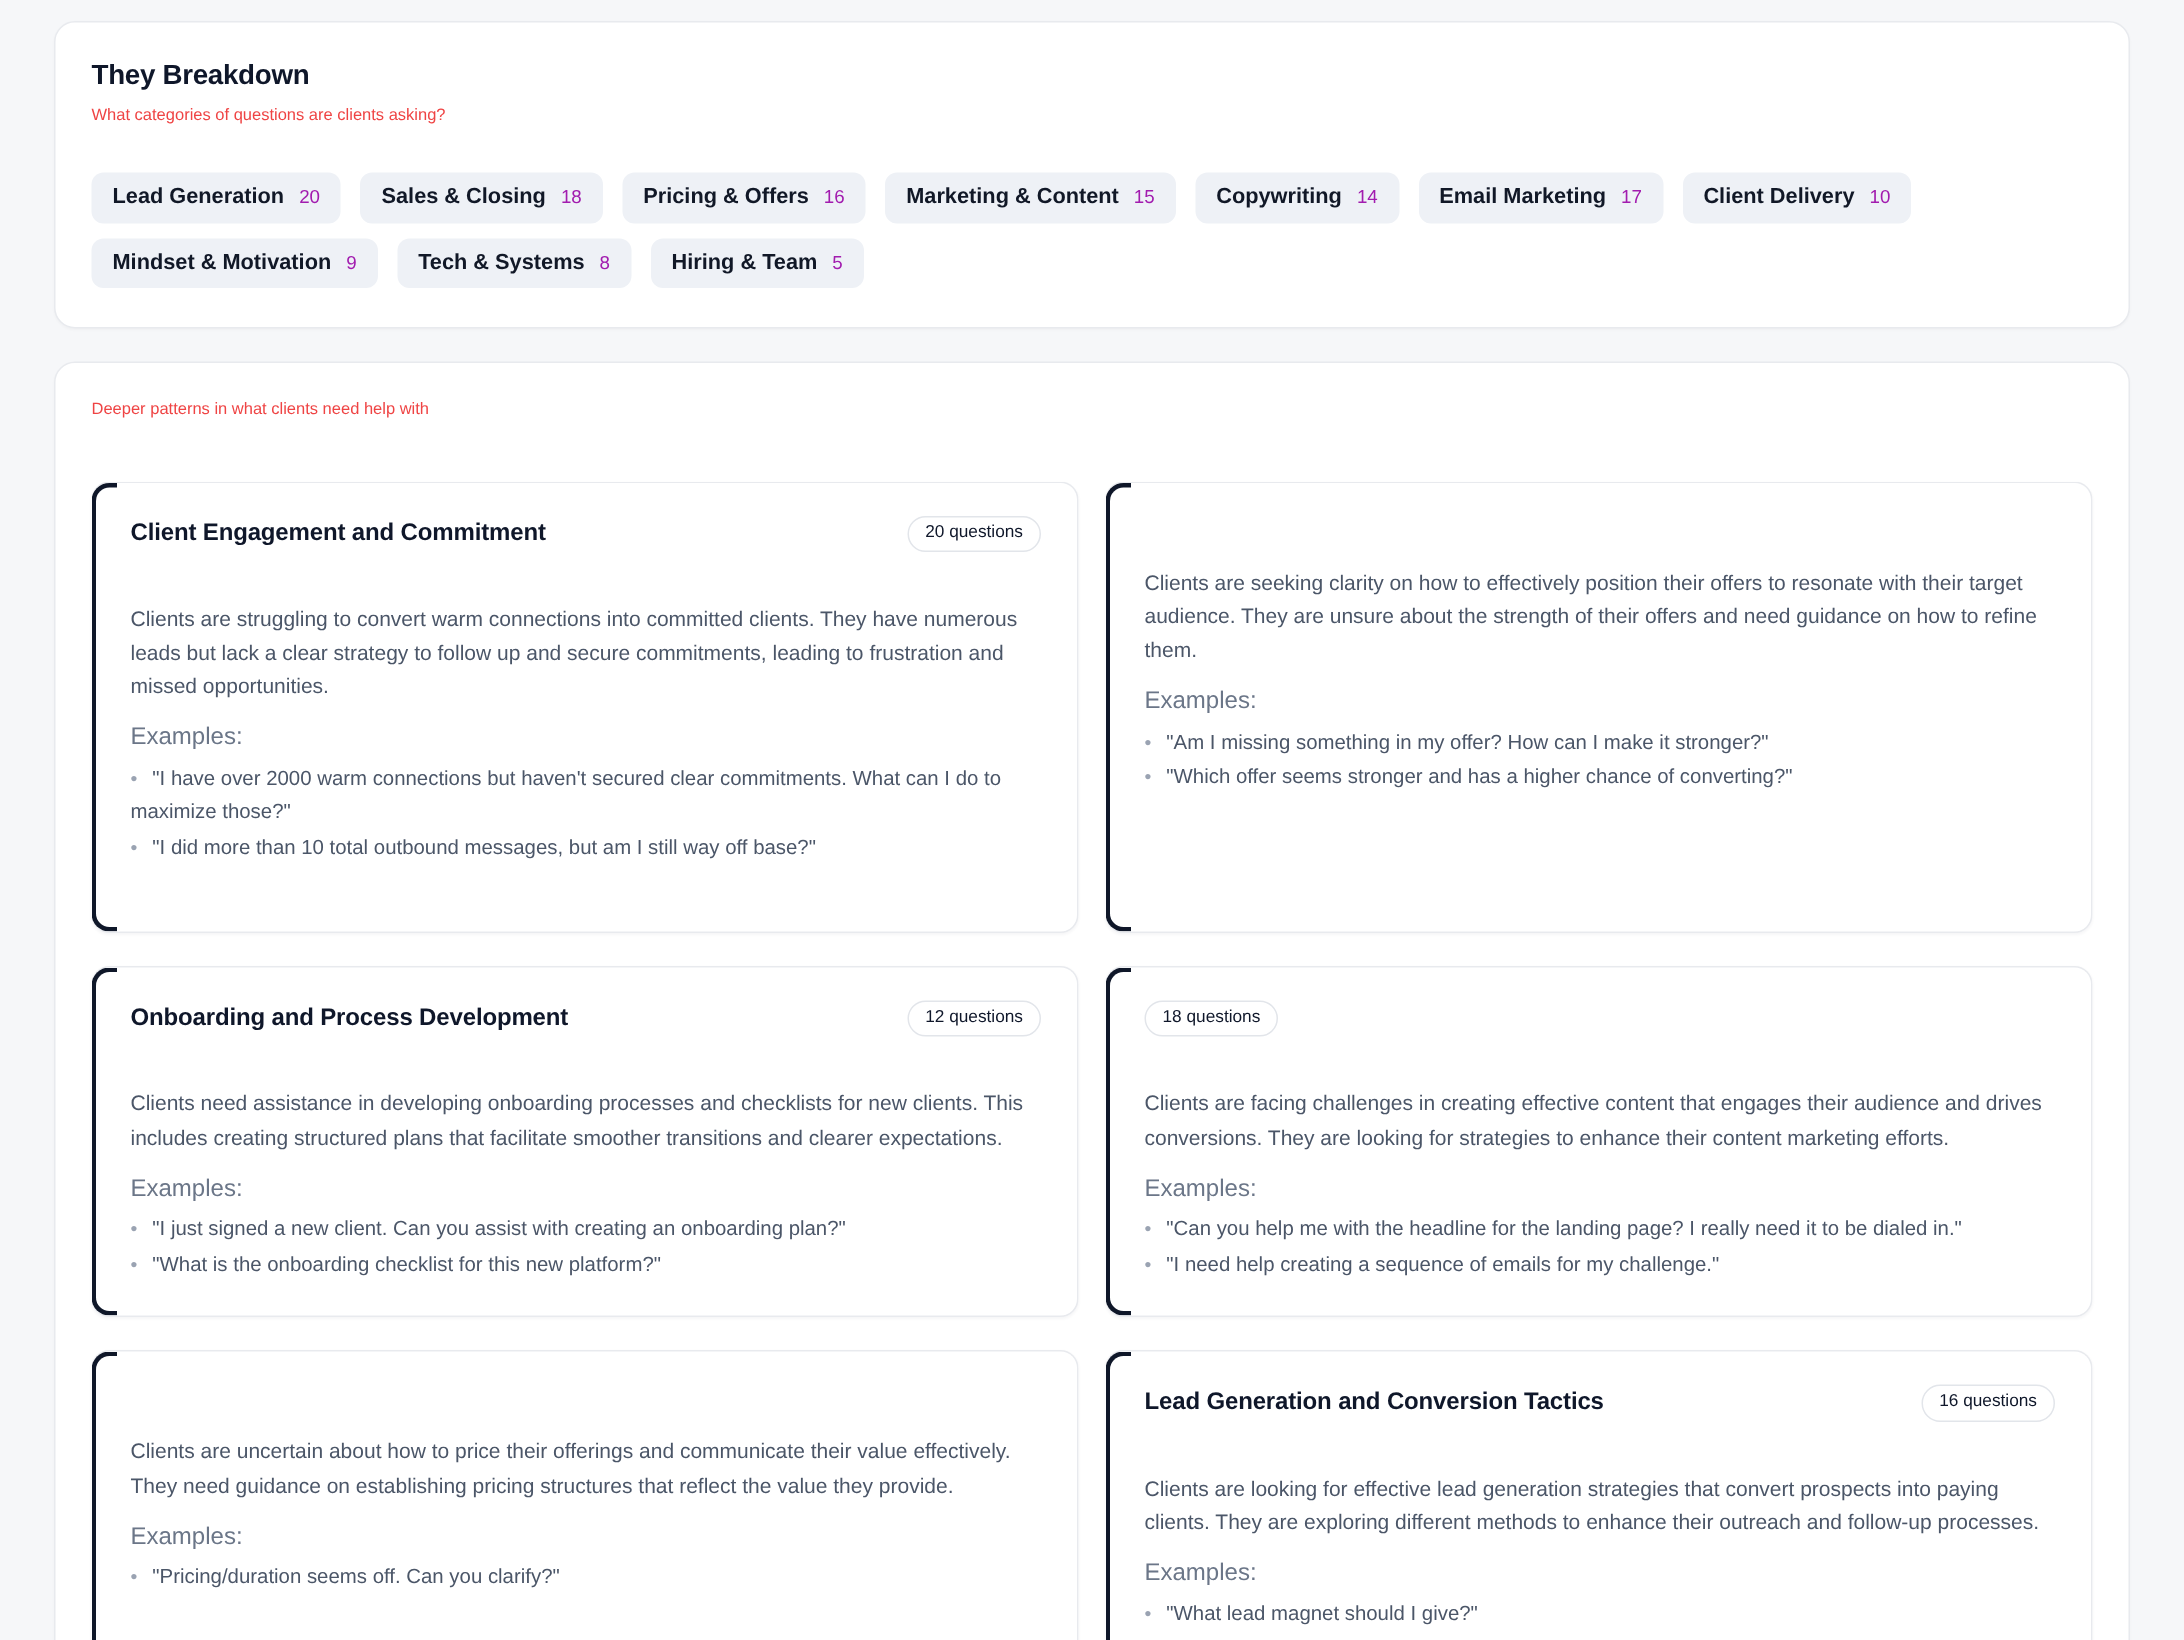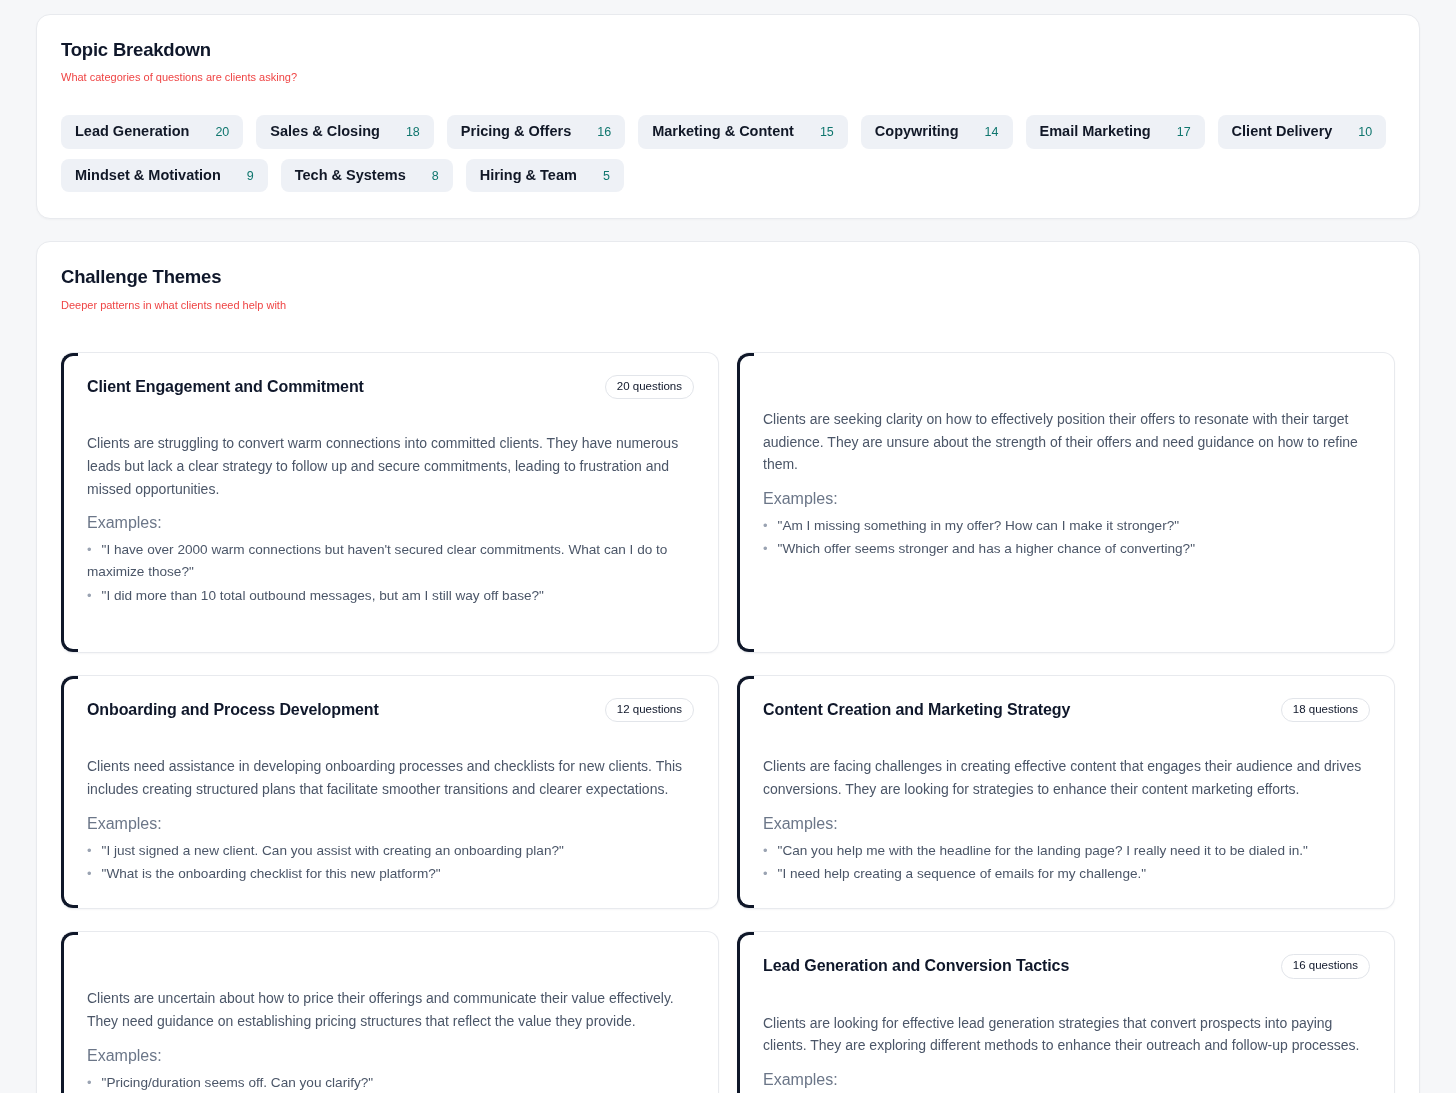--- a/index.html
+++ b/index.html
@@ -77,23 +77,22 @@
 
   .chip-label {
     font-size: 14.5px;
     font-weight: bold;
     color: #111827;
     line-height: 1;
   }
 
   .chip-count {
     font-size: 12.5px;
-    color: #0f766e;
+    color: #a21caf;
     line-height: 1;
-    margin-left: 16px;
   }
 
   
   .themes-grid {
     display: grid;
     grid-template-columns: 1fr 1fr;
     column-gap: 18px;
     row-gap: 22px;
     margin-top: 40px;
   }
@@ -191,21 +190,21 @@
 
   
   .theme-card.tall { padding-bottom: 44px; }
 </style>
 </head>
 <body>
 
 <div class="page">
 
   <section class="panel topic-panel">
-    <h2 class="panel-title">Topic Breakdown</h2>
+    <h2 class="panel-title">They Breakdown</h2>
     <p class="panel-subtitle">What categories of questions are clients asking?</p>
 
     <div class="chip-row" id="chip-row">
         <div class="chip">
           <span class="chip-label">Lead Generation</span>
           <span class="chip-count">20</span>
         </div>
         <div class="chip">
           <span class="chip-label">Sales &amp; Closing</span>
           <span class="chip-count">18</span>
@@ -239,21 +238,20 @@
           <span class="chip-count">8</span>
         </div>
         <div class="chip">
           <span class="chip-label">Hiring &amp; Team</span>
           <span class="chip-count">5</span>
         </div>
       </div>
   </section>
 
   <section class="panel themes-panel">
-    <h2 class="panel-title">Challenge Themes</h2>
     <p class="panel-subtitle">Deeper patterns in what clients need help with</p>
 
     <div class="themes-grid" id="themes-grid">
         <article class="theme-card tall">
           <div class="card-head">
             <h3 class="card-title">Client Engagement and Commitment</h3>
             <span class="card-badge">20 questions</span>
           </div>
           <p class="card-desc">Clients are struggling to convert warm connections into committed clients. They have numerous leads but lack a clear strategy to follow up and secure commitments, leading to frustration and missed opportunities.</p>
           <div class="examples-label">Examples:</div>
@@ -277,21 +275,20 @@
           </div>
           <p class="card-desc">Clients need assistance in developing onboarding processes and checklists for new clients. This includes creating structured plans that facilitate smoother transitions and clearer expectations.</p>
           <div class="examples-label">Examples:</div>
           <ul class="examples-list">
             <li><span class="bullet-dot">•</span><span>"I just signed a new client. Can you assist with creating an onboarding plan?"</span></li>
             <li><span class="bullet-dot">•</span><span>"What is the onboarding checklist for this new platform?"</span></li>
           </ul>
         </article>
         <article class="theme-card">
           <div class="card-head">
-            <h3 class="card-title">Content Creation and Marketing Strategy</h3>
             <span class="card-badge">18 questions</span>
           </div>
           <p class="card-desc">Clients are facing challenges in creating effective content that engages their audience and drives conversions. They are looking for strategies to enhance their content marketing efforts.</p>
           <div class="examples-label">Examples:</div>
           <ul class="examples-list">
             <li><span class="bullet-dot">•</span><span>"Can you help me with the headline for the landing page? I really need it to be dialed in."</span></li>
             <li><span class="bullet-dot">•</span><span>"I need help creating a sequence of emails for my challenge."</span></li>
           </ul>
         </article>
         <article class="theme-card">

